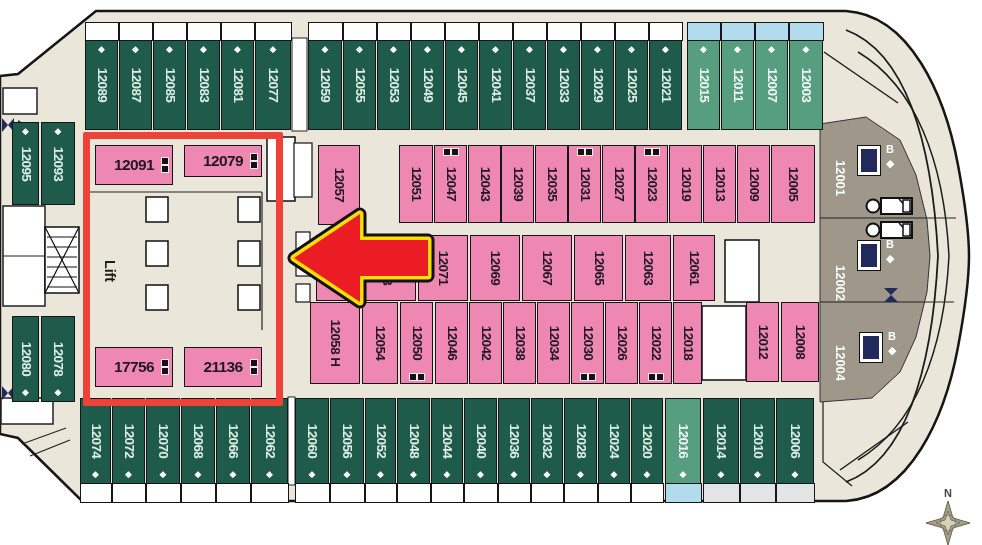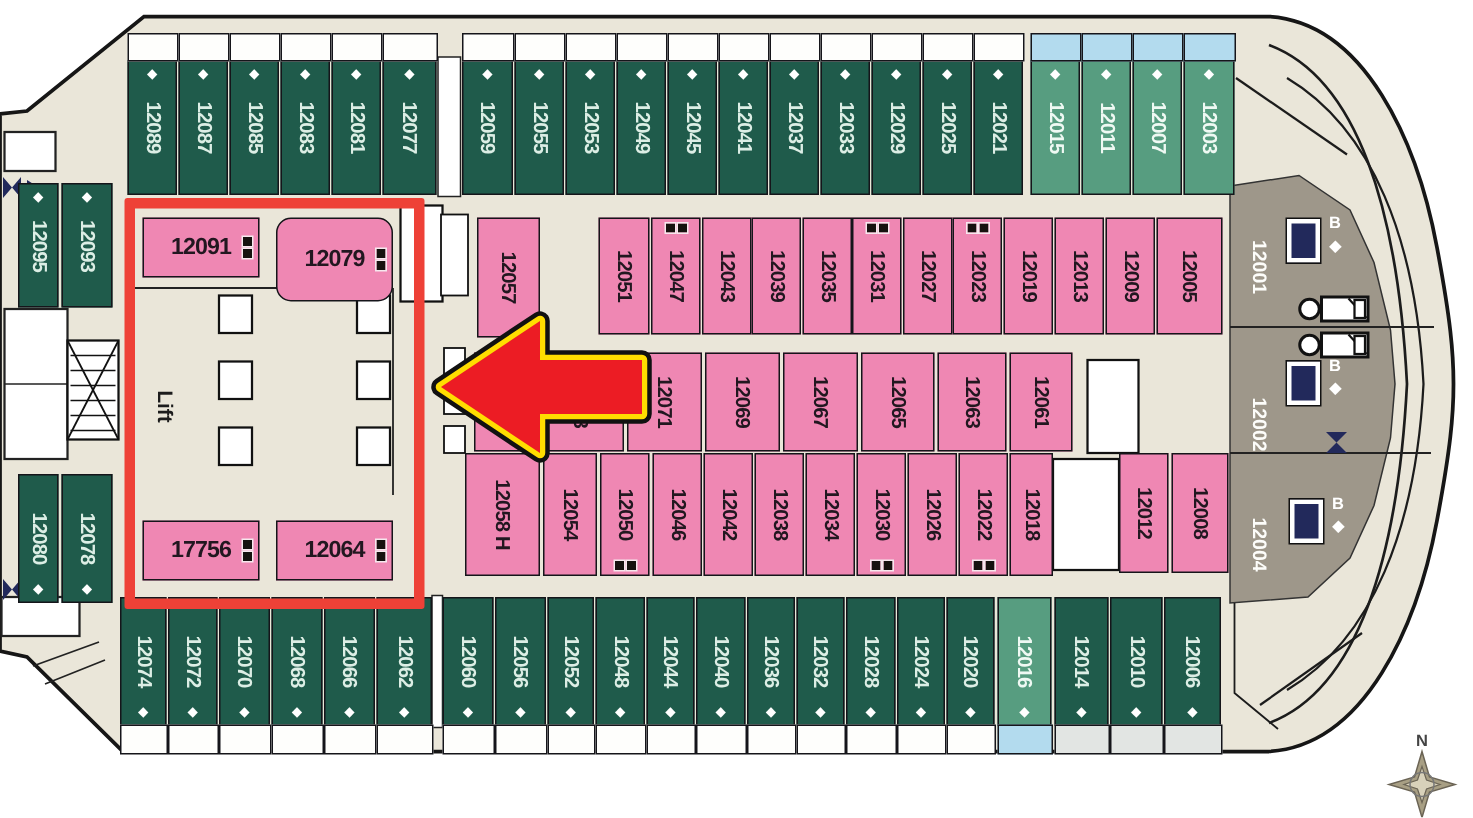--- a/index.html
+++ b/index.html
@@ -257,21 +257,21 @@
         <span class="num">12078</span>
         <span class="dia bottom">◆</span>
       </div>
       <div class="cabin pink horiz" style="left: 95px; top: 145px; width: 78px; height: 40px;">
         <span class="num">12091</span>
         <span class="bunk right">
           <i></i>
           <i></i>
         </span>
       </div>
-      <div class="cabin pink horiz" style="left: 184px; top: 145px; width: 78px; height: 56px; border-radius: 10px;">
+      <div class="cabin pink horiz" style="left: 184px; top: 145px; width: 78px; height: 32px;">
         <span class="num">12079</span>
         <span class="bunk right">
           <i></i>
           <i></i>
         </span>
       </div>
       <div class="cabin pink" style="left: 318px; top: 145px; width: 42px; height: 80px;">
         <span class="num">12057</span>
       </div>
       <div class="cabin pink" style="left: 399px; top: 145px; width: 34px; height: 78px;">
@@ -398,21 +398,21 @@
         <span class="num">12008</span>
       </div>
       <div class="cabin pink horiz" style="left: 95px; top: 347px; width: 78px; height: 40px;">
         <span class="num">17756</span>
         <span class="bunk right">
           <i></i>
           <i></i>
         </span>
       </div>
       <div class="cabin pink horiz" style="left: 184px; top: 347px; width: 78px; height: 40px;">
-        <span class="num">12064</span>
+        <span class="num">21136</span>
         <span class="bunk right">
           <i></i>
           <i></i>
         </span>
       </div>
       <div class="cabin green" style="left: 80px; top: 398px; width: 31px; height: 86px;">
         <span class="num">12074</span>
         <span class="dia bottom">◆</span>
         <div class="balc bottom white"></div>
       </div>

